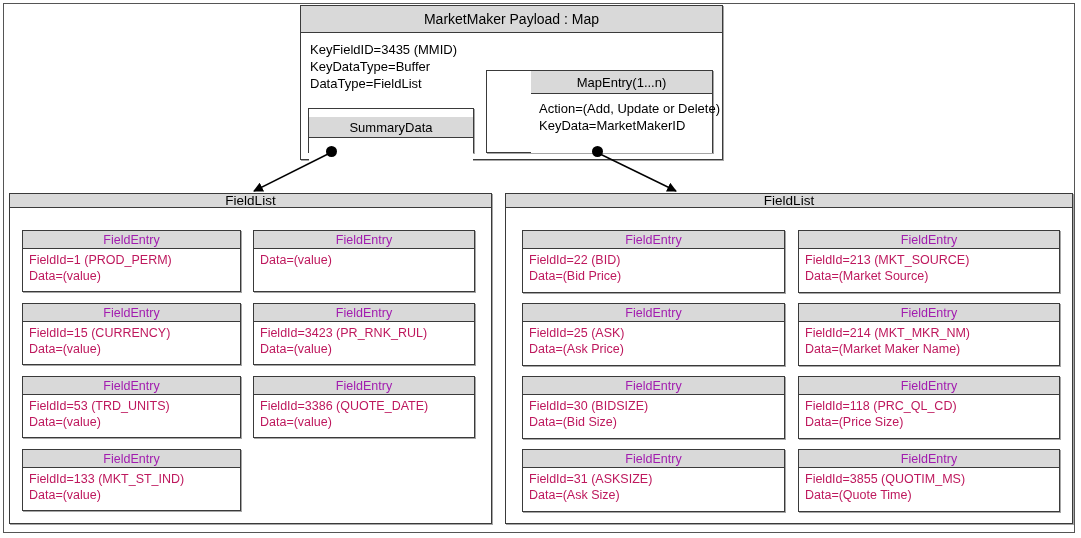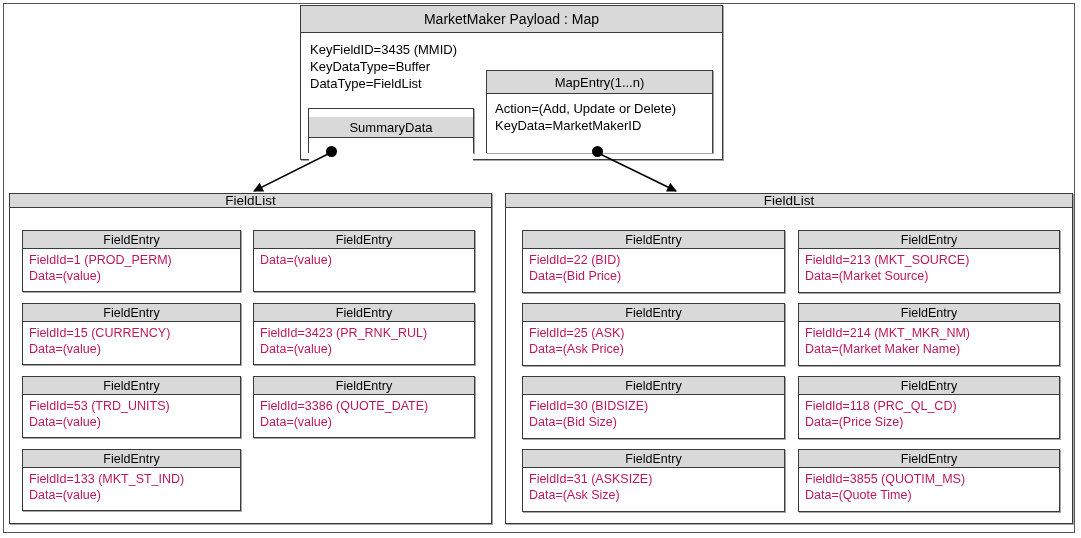--- a/index.html
+++ b/index.html
@@ -52,21 +52,21 @@
   
   #payload{left:300px;top:5px;width:423px;height:155px;}
   #payload>.box-hdr{height:27px;font-size:14px;}
   #payload-body{position:absolute;left:0;top:27px;right:0;bottom:0;padding:8px 0 0 9px;}
   #payload-body .ln{font-size:13px;line-height:17px;}
 
   #summarydata{left:308px;top:108px;width:166px;height:45px;}
   #summarydata>.box-hdr{height:21px;margin-top:8px;}
   #summarydata>.box-body{height:23px;padding:0;}
 
-  #mapentry{left:486px;top:70px;width:227px;height:83px;}
+  #mapentry{left:486px;top:70px;width:227px;height:83px;padding-left:44px;}
   #mapentry>.box-hdr{height:23px;}
   #mapentry>.box-body{height:59px;padding:6px 8px 0 8px;}
   #mapentry .ln{line-height:17px;}
 
   
   .dot{
     position:absolute;width:11px;height:11px;border-radius:50%;
     background:#000;
   }
   #dot-summary{left:326px;top:146px;}
@@ -97,21 +97,21 @@
     border:1px solid #3a3a3a;
     background:#ffffff;
     box-shadow:1px 1px 0 rgba(0,0,0,.35);
   }
   .entry>.entry-hdr{
     box-sizing:border-box;
     height:18px;
     background:#d9d9d9;
     border-bottom:1px solid #3a3a3a;
     display:flex;align-items:center;justify-content:center;
-    font-size:12.5px;color:#000000;
+    font-size:12.5px;color:#a21caf;
   }
   .entry>.entry-body{
     box-sizing:border-box;
     padding:3px 6px 0 6px;
   }
   .entry .ln{font-size:12.5px;line-height:16px;color:#be185d;white-space:nowrap;}
 
   
   #arrows{position:absolute;left:0;top:0;width:1081px;height:538px;pointer-events:none;}
 </style>

